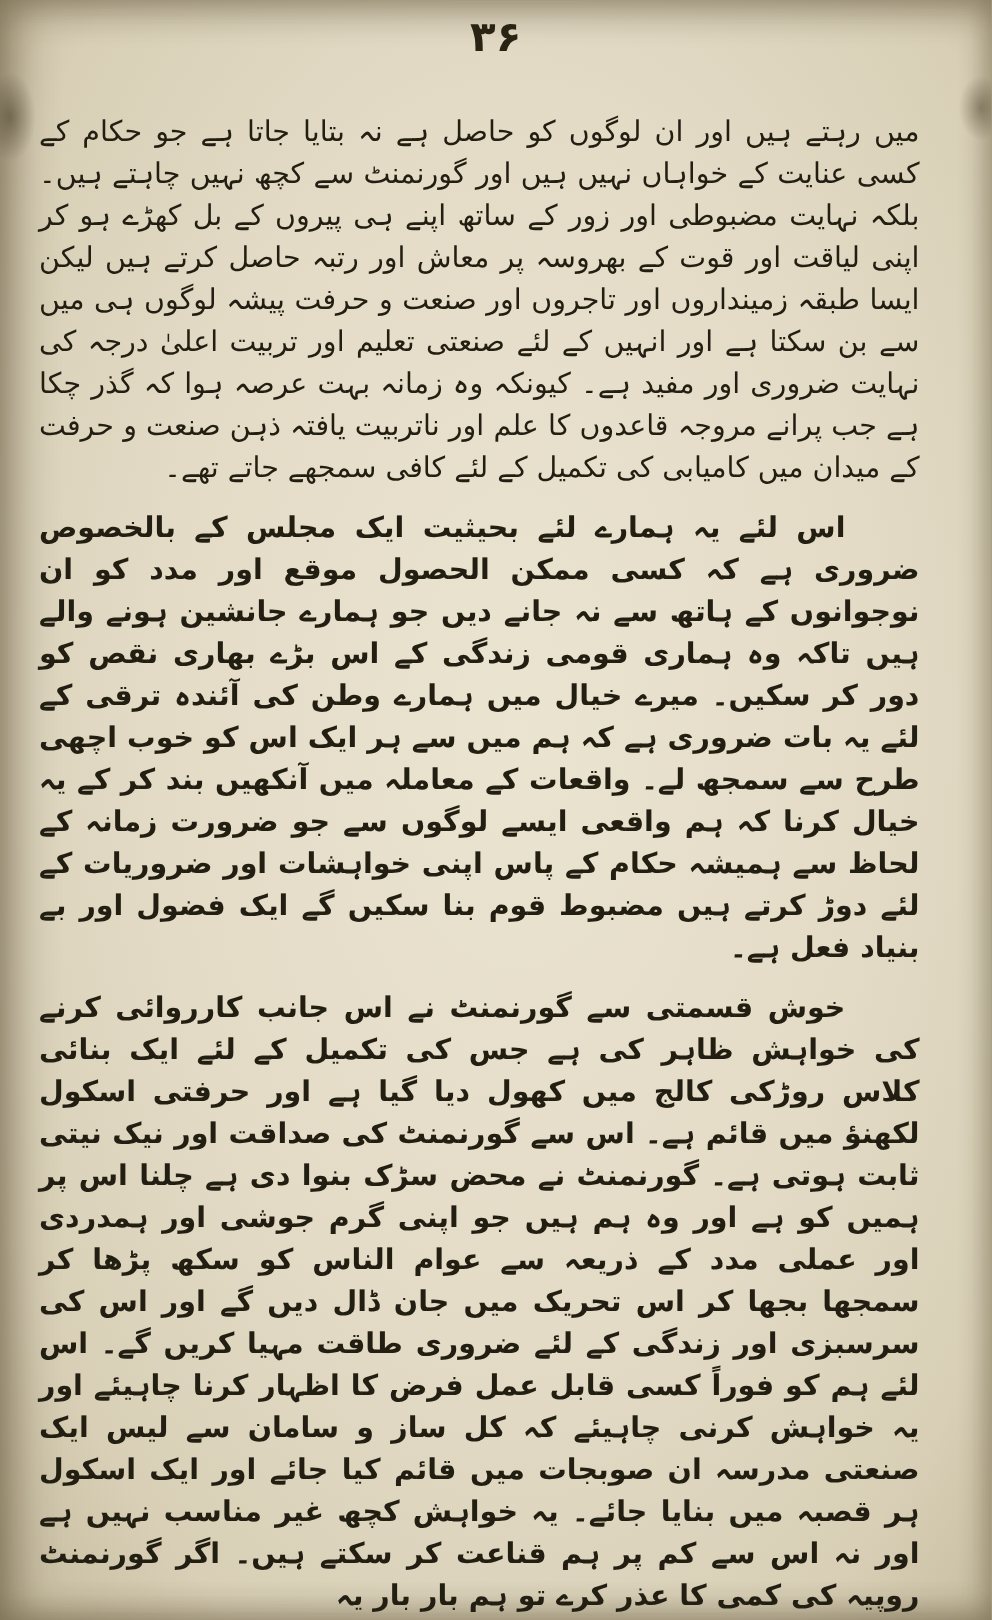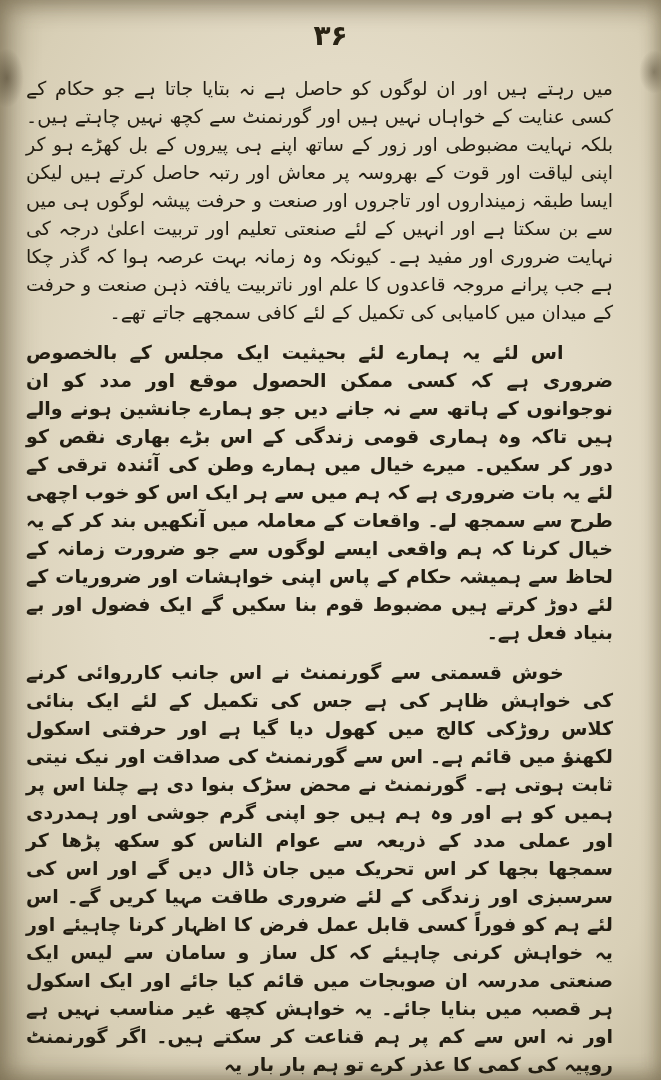--- a/index.html
+++ b/index.html
@@ -33,21 +33,21 @@
   .smudge-top-left {
     top: 48px; left: -10px; width: 34px; height: 60px;
     background: radial-gradient(ellipse, rgba(50,40,20,0.45) 0%, rgba(50,40,20,0) 70%);
   }
   .smudge-top-right {
     top: 50px; right: -8px; width: 30px; height: 44px;
     background: radial-gradient(ellipse, rgba(50,40,20,0.40) 0%, rgba(50,40,20,0) 70%);
   }
   .page-number {
     position: absolute;
-    top: 19px;
+    top: 8px;
     left: 0;
     right: 0;
     text-align: center;
     font-size: 28px;
     font-weight: bold;
     letter-spacing: 2px;
     color: #292314;
   }
   .body-text {
     position: absolute;

